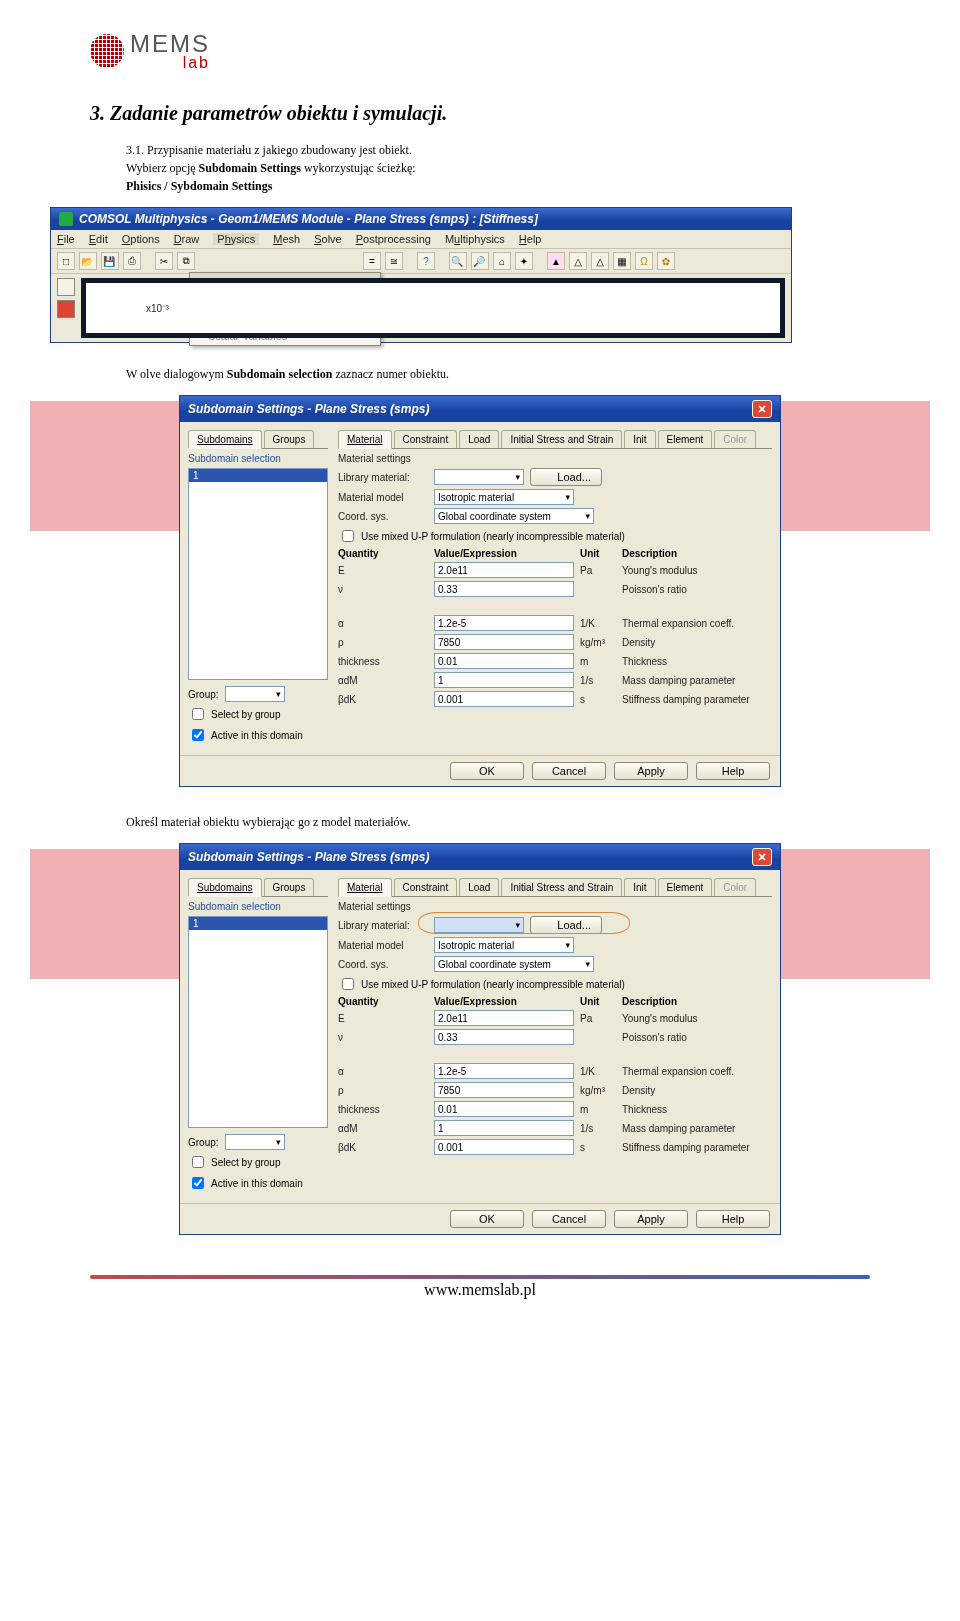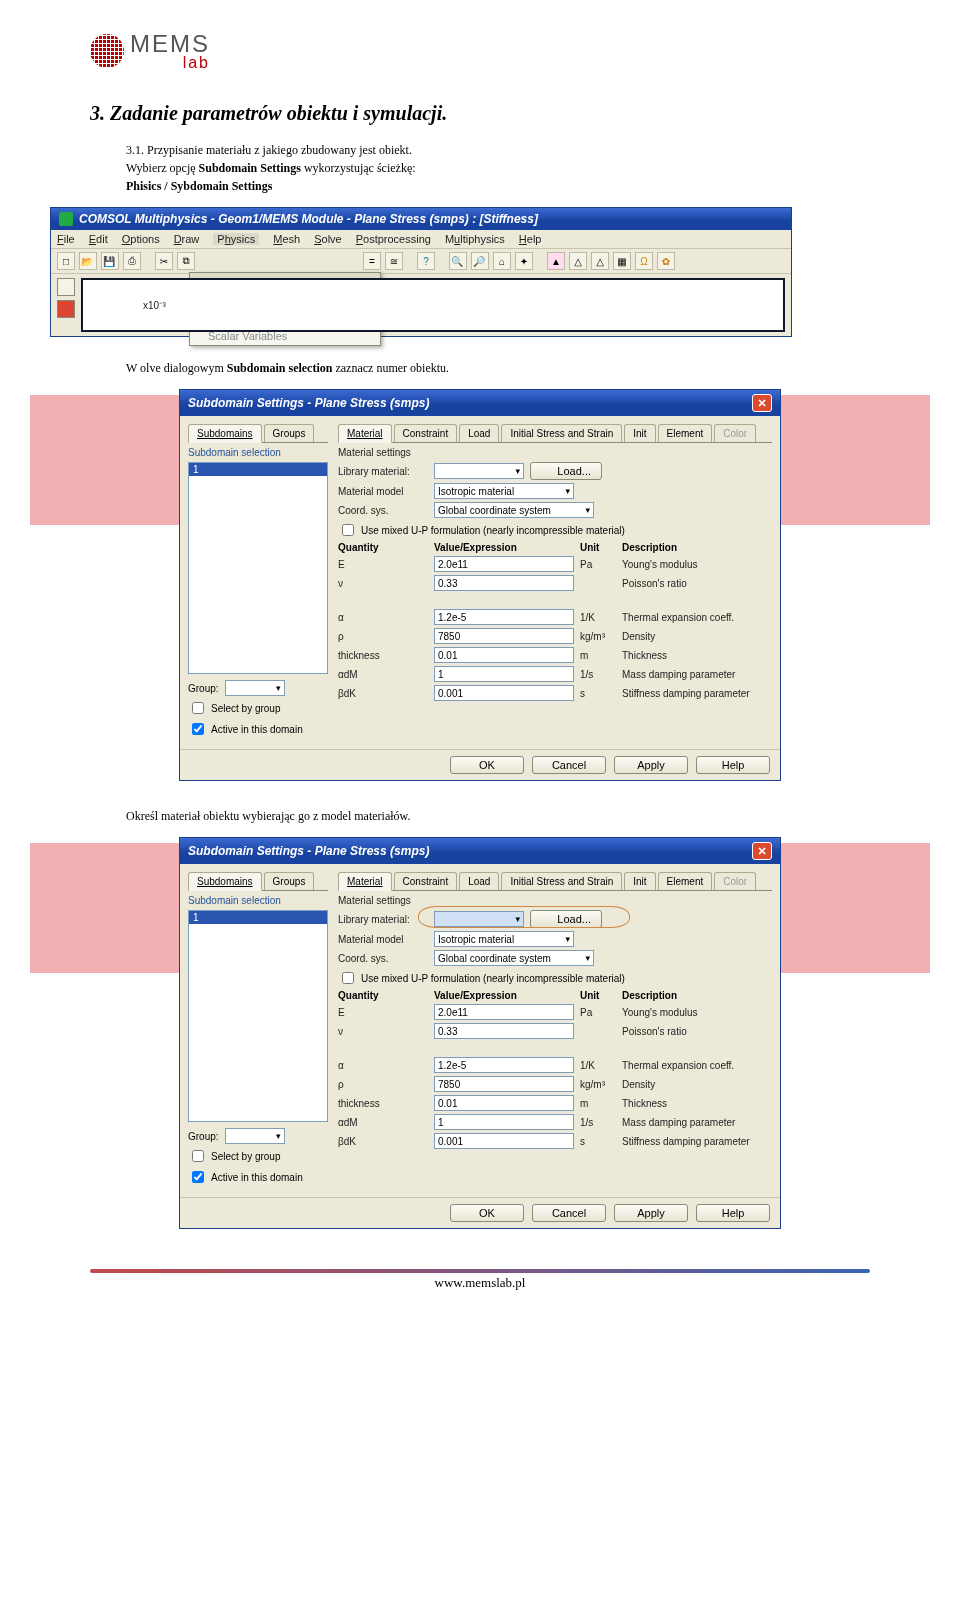--- a/index.html
+++ b/index.html
@@ -252,21 +252,21 @@
     position: absolute;
     border: 1px solid #d28a46;
     border-radius: 18px / 10px;
     width: 210px;
     height: 20px;
   }
 
   .footer-bar {
     margin-top: 40px;
     text-align: center;
-    font-size: 13px;
+    font-size: 16px;
     color: #000;
     font-family: "Times New Roman", serif;
   }
   .footer-line {
     height: 4px;
     background: linear-gradient(90deg, #c44a4a, #3a63b5);
     margin-bottom: 2px;
     border-radius: 2px;
   }
 
@@ -356,21 +356,21 @@
           <span>Scalar Variables</span>
           <span></span>
         </div>
       </div>
     </div>
     <div class="side-strip">
       <div style="display:flex;flex-direction:column;gap:4px;">
         <div class="side-btn"></div>
         <div class="side-btn red"></div>
       </div>
-      <div style="flex:1;background:#fff;border:2px solid #0f172a;height:50px;position:relative;">
+      <div style="flex:1;background:#fff;border:5px solid #0f172a;height:50px;position:relative;">
         <span class="axis-label" style="position:absolute;top:18px;left:30px;">x10⁻³</span>
       </div>
     </div>
   </div>
 
   <p class="body-text">
     <span>W olve dialogowym </span><b>Subdomain selection</b><span> zaznacz numer obiektu.</span>
   </p>
 
   <div class="pink-band" style="position:relative;z-index:0;">

